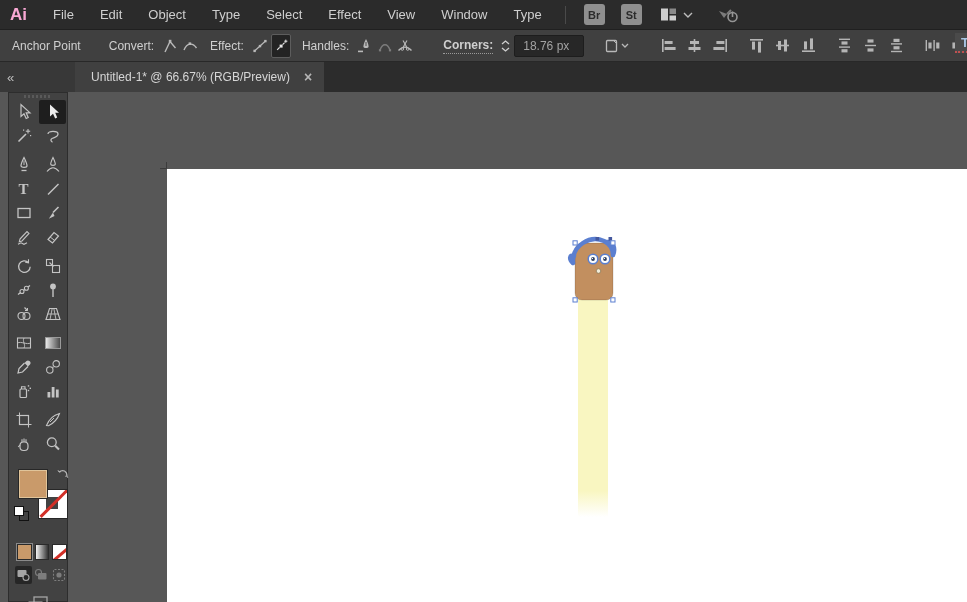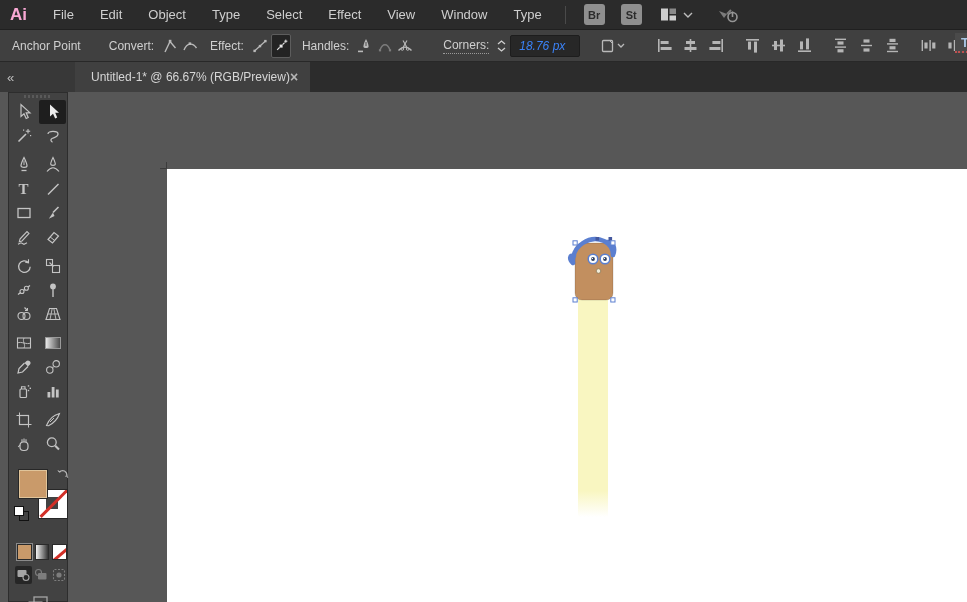--- a/index.html
+++ b/index.html
@@ -19,38 +19,38 @@
   .ws-wrap{display:flex;align-items:center;margin:0 10px;gap:6px;}
   .touch{margin-left:14px;opacity:.85;}
 
   
   .controlbar{position:absolute;left:0;top:30px;width:967px;height:32px;background:#404040;
               border-bottom:1px solid #282828;box-sizing:border-box;display:flex;align-items:center;
               color:#cfcfcf;font-size:12px;overflow:hidden;}
   .cb-grip{width:8px;height:32px;background:repeating-linear-gradient(180deg,#4e4e4e 0 2px,#383838 2px 4px);}
   .cb-label{margin:0 6px 0 10px;white-space:nowrap;}
   .cb-label.ctx{margin-left:12px;margin-right:18px;}
-  .cb-label.dotted{border-bottom:1px dotted #9a9a9a;padding-bottom:1px;}
+  .cb-label.dotted{border-bottom:1px dotted #9a9a9a;padding-bottom:1px;font-weight:bold;}
   .cb-btn{width:24px;height:24px;display:flex;align-items:center;justify-content:center;border-radius:2px;margin:0 1px;}
   .cb-btn.active{background:#232323;border:1px solid #5d5d5d;box-sizing:border-box;}
   .cb-sep{width:1px;height:22px;background:#4e4e4e;margin:0 9px;}
   .stepper{display:flex;flex-direction:column;justify-content:center;gap:2px;margin:0 4px 0 2px;}
-  .cb-field{background:#272727;color:#3b82f6;border:1px solid #1d1d1d;border-radius:2px;
-            padding:3px 8px;font-size:12px;min-width:52px;text-align:left;font-style:italic;}
+  .cb-field{background:#272727;color:#a3a3a3;border:1px solid #1d1d1d;border-radius:2px;
+            padding:3px 8px;font-size:12px;min-width:52px;text-align:left;}
   .align-group{display:flex;margin:0 5px;}
   .partial-icon{position:absolute;right:0;top:3px;width:12px;height:26px;overflow:hidden;}
   .partial-icon .inner{width:20px;height:20px;background:#4a4a4a;color:#a8c4e2;font-weight:bold;
             font-size:13px;display:flex;align-items:center;justify-content:center;border-bottom:2px dotted #c05050;box-sizing:border-box;}
 
   
   .tabbar{position:absolute;left:0;top:62px;width:967px;height:30px;background:#2c2c2c;}
   .dock-head{position:absolute;left:0;top:0;width:75px;height:30px;background:#383838;color:#bdbdbd;
              font-size:13px;display:flex;align-items:center;padding-left:7px;box-sizing:border-box;}
   .doc-tab{position:absolute;left:75px;top:0;height:30px;background:#404040;display:flex;align-items:center;
-           gap:0;padding:0 12px 0 16px;color:#d6d6d6;font-size:12px;}
+           gap:14px;padding:0 12px 0 16px;color:#d6d6d6;font-size:12px;}
   .tab-close{color:#b5b5b5;font-weight:bold;font-size:14px;line-height:1;}
 
   
   .canvas{position:absolute;left:0;top:92px;width:967px;height:510px;background:#575757;}
   .artboard{position:absolute;left:167px;top:77px;width:800px;height:433px;background:#ffffff;}
   .corner-mark-h{position:absolute;left:160px;top:76px;width:7px;height:1px;background:#3c3c3c;}
   .corner-mark-v{position:absolute;left:166px;top:70px;width:1px;height:7px;background:#3c3c3c;}
   .body-rect{position:absolute;left:578px;top:207px;width:30px;height:218px;
              background:linear-gradient(180deg,#f9f6c1 0%,#f9f6c1 88%,rgba(249,246,193,0) 100%);}
   .art-svg{position:absolute;left:560px;top:140px;}

